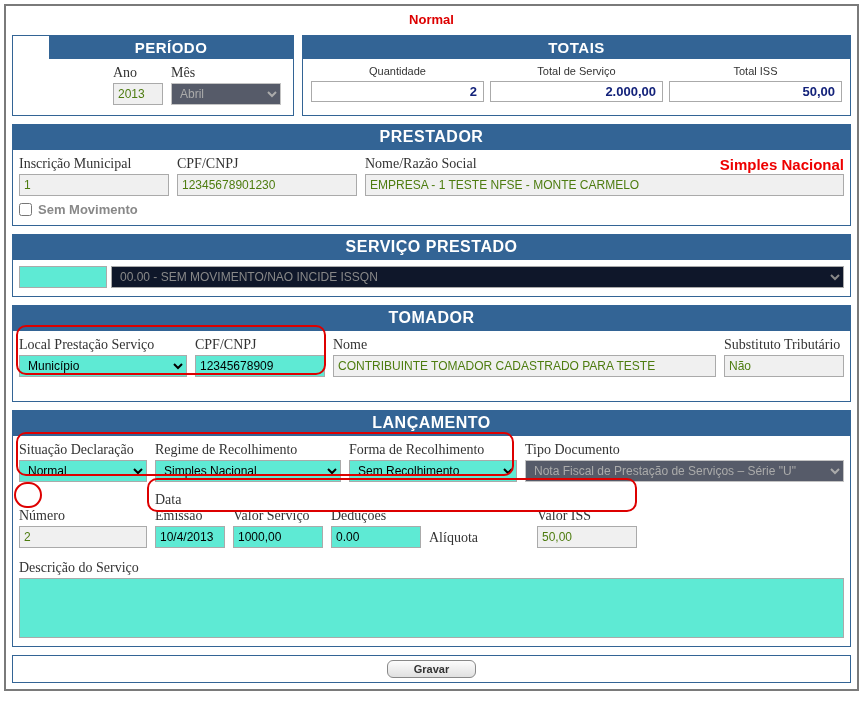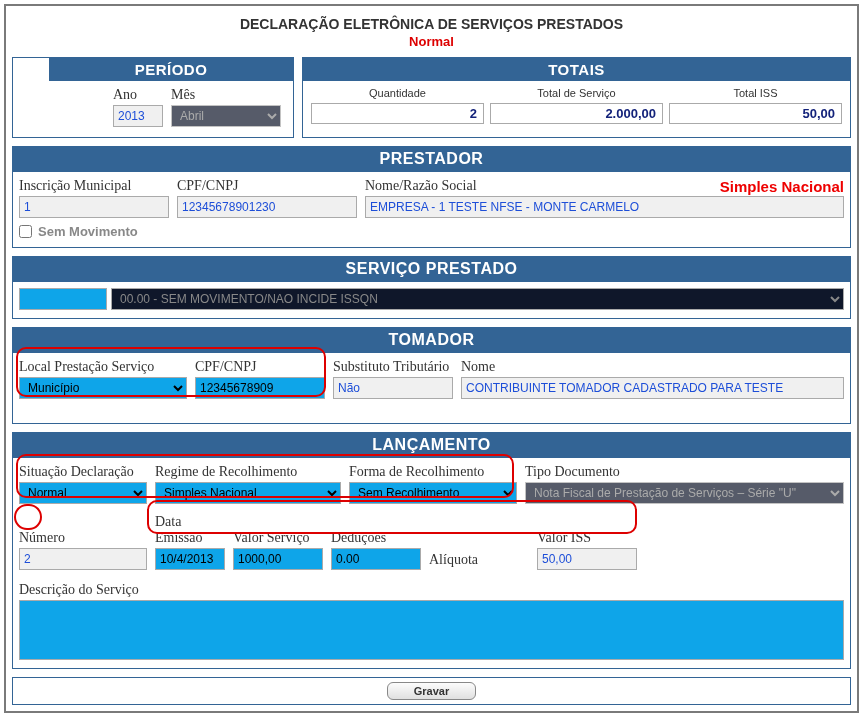--- a/index.html
+++ b/index.html
@@ -73,31 +73,31 @@
     color: #333;
     margin-bottom: 2px;
     font-family: Liberation Serif, serif;
   }
   .row { display: flex; gap: 8px; align-items: flex-end; flex-wrap: wrap; }
   .col { display: flex; flex-direction: column; }
   input[type="text"], select, textarea {
     font-family: Arial, sans-serif;
     font-size: 12px;
     border: 1px solid #aaa;
-    background: #0ea5e9;
+    background: #5eead4;
     padding: 2px 4px;
     height: 22px;
   }
   input.readonly, select.readonly {
     background: #0f172a;
     color: #888;
   }
   input.readonly-dark {
     background: #f0f0f0;
-    color: #1d4ed8;
+    color: #4d7c0f;
   }
   textarea { height: 60px; resize: none; }
   select {
     height: 22px;
     padding: 1px 2px 1px 4px;
   }
   .totals-row {
     display: flex;
     justify-content: space-around;
     text-align: center;
@@ -163,21 +163,20 @@
   }
   .hl1 { left: 3px; top: -6px; width: 310px; height: 50px; }
   .hl2 { left: 3px; top: -4px; width: 498px; height: 44px; }
   .hl3 { left: 1px; top: 46px; width: 28px; height: 26px; border-radius: 14px; }
   .hl4 { left: 134px; top: 42px; width: 490px; height: 34px; }
 </style>
 </head>
 <body>
 
 <div class="outer">
-  <div class="title-main">DECLARAÇÃO ELETRÔNICA DE SERVIÇOS PRESTADOS</div>
   <div class="title-sub">Normal</div>
 
   <div class="two-col">
 
     <div class="panel panel-left">
       <div class="panel-header">PERÍODO</div>
       <div class="panel-body">
         <div class="row" style="padding-left:56px;">
           <div class="col">
             <label class="fld-label">Ano</label>
@@ -256,27 +255,27 @@
       <div class="col" style="width:168px;">
         <label class="fld-label">Local Prestação Serviço</label>
         <select>
           <option>Município</option>
         </select>
       </div>
       <div class="col" style="width:130px;">
         <label class="fld-label">CPF/CNPJ</label>
         <input type="text" value="12345678909" style="">
       </div>
+      <div class="col" style="flex:1;">
+        <label class="fld-label">Nome</label>
+        <input type="text" class="readonly-dark" readonly="" value="CONTRIBUINTE TOMADOR CADASTRADO PARA TESTE" style="">
+      </div>
       <div class="col" style="width:120px;">
         <label class="fld-label">Substituto Tributário</label>
         <input type="text" class="readonly-dark" readonly="" value="Não" style="">
-      </div>
-      <div class="col" style="flex:1;">
-        <label class="fld-label">Nome</label>
-        <input type="text" class="readonly-dark" readonly="" value="CONTRIBUINTE TOMADOR CADASTRADO PARA TESTE" style="">
       </div>
     </div>
     <div class="highlight hl1"></div>
   </div>
 
   <div class="section-header">LANÇAMENTO</div>
   <div class="section-body rel">
     <div class="row">
       <div class="col" style="width:128px;">
         <label class="fld-label">Situação Declaração</label>

